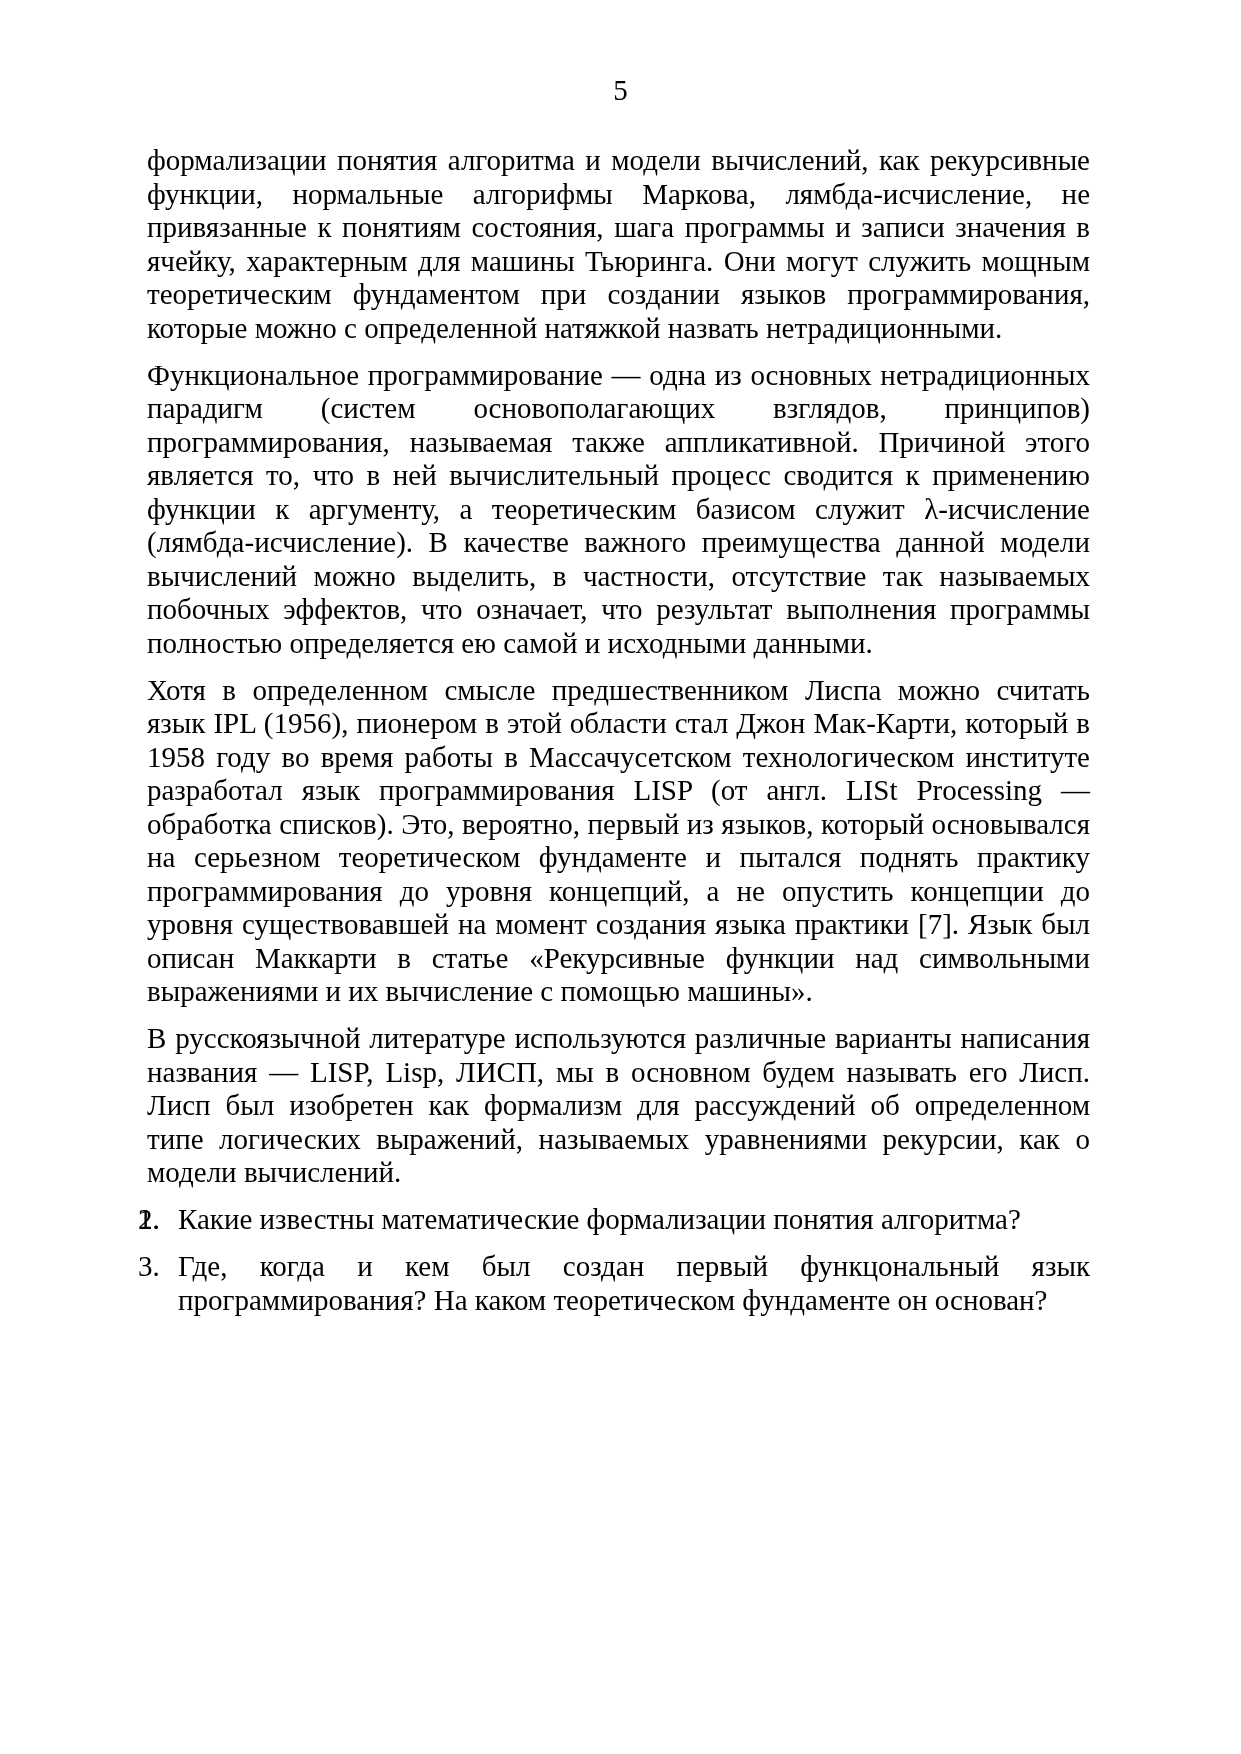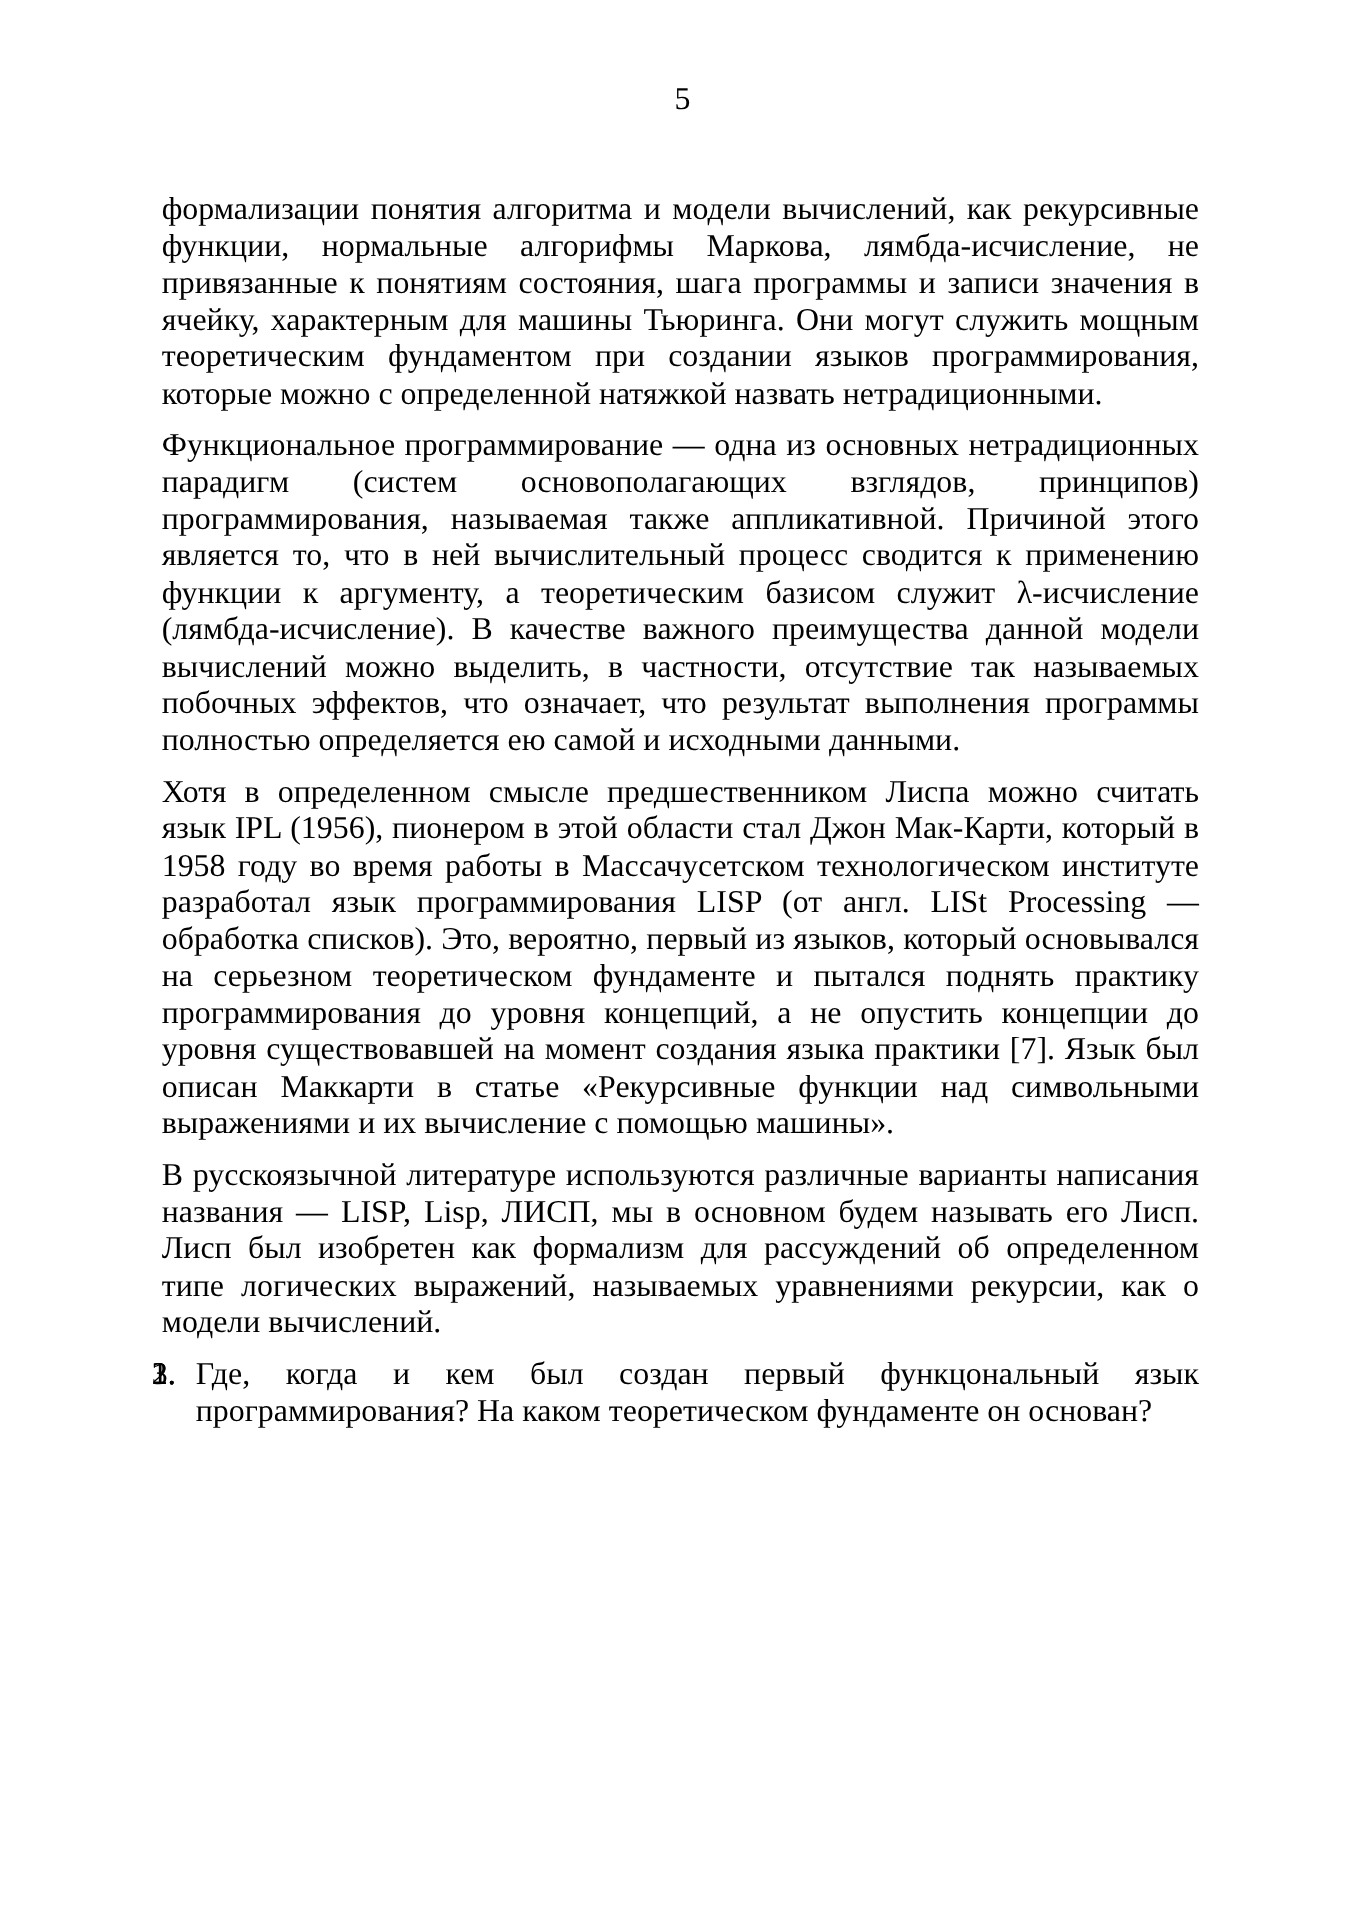--- a/index.html
+++ b/index.html
@@ -21,21 +21,21 @@
     top: 74px;
     left: 0;
     width: 100%;
     text-align: center;
     font-size: 29px;
     line-height: 33px;
   }
   .content {
     position: absolute;
     left: 147px;
-    top: 174px;
+    top: 144px;
     width: 943px;
     font-size: 29px;
     line-height: 33.5px;
     text-align: justify;
   }
   .para {
     margin: 0 0 13.5px 0;
   }
   .questions-heading {
     font-family: "Liberation Sans", sans-serif;
@@ -79,20 +79,21 @@
 
     <p class="para">В русскоязычной литературе используются различные варианты написания названия — LISP, Lisp, ЛИСП, мы в основном будем называть его Лисп. Лисп был изобретен как формализм для рассуждений об определенном типе логических выражений, называемых уравнениями рекурсии, как о модели вычислений.</p>
 
 
     <ol class="questions">
       <li class="question">
         <span class="qnum">1.</span>
       </li>
       <li class="question">
         <span class="qnum">2.</span>
+        <span>Какие известны математические формализации понятия алгоритма?</span>
       </li>
       <li class="question">
         <span class="qnum">3.</span>
         <span>Где, когда и кем был создан первый функцональный язык программирования? На каком теоретическом фундаменте он основан?</span>
       </li>
     </ol>
 
   </div>
 
 </div>

